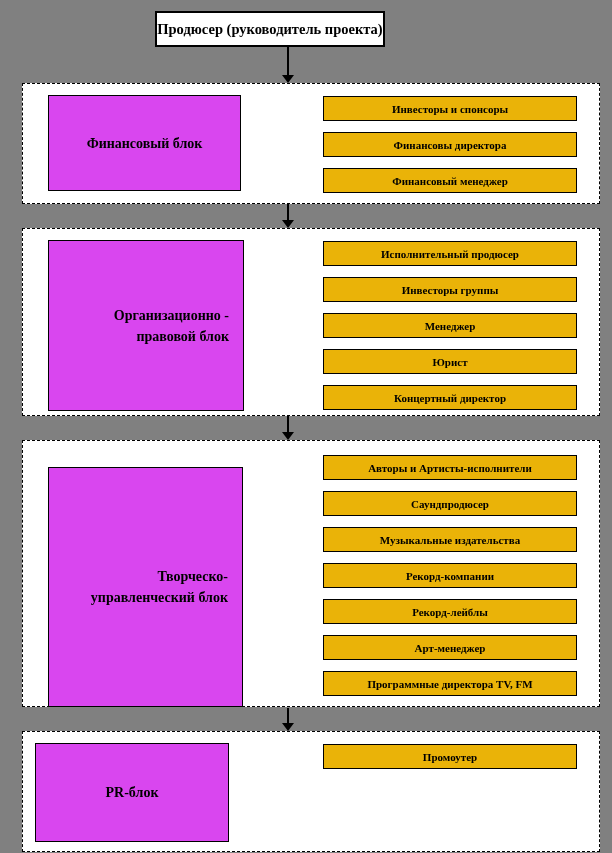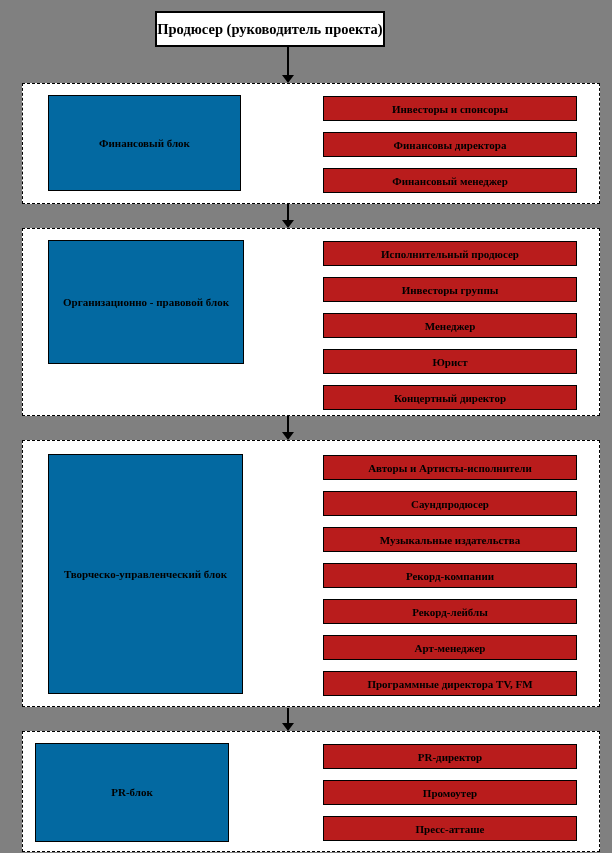--- a/index.html
+++ b/index.html
@@ -27,35 +27,35 @@
   #arrow-3{top:708px;height:23px;}
   .section{
     position:absolute;left:22px;width:578px;
     background:#fff;border:1px dashed #000;box-sizing:border-box;
   }
   #section-0{top:83px;height:121px;}
   #section-1{top:228px;height:188px;}
   #section-2{top:440px;height:267px;}
   #section-3{top:731px;height:121px;}
   .left-box{
-    position:absolute;background:#0369a1;border:1px solid #000;box-sizing:border-box;
+    position:absolute;background:#d946ef;border:1px solid #000;box-sizing:border-box;
     display:flex;align-items:center;justify-content:center;
-    text-align:right;font-size:11px;line-height:1.5;padding:0 14px;
+    text-align:right;font-size:14px;line-height:1.5;padding:0 14px;
   }
   #section-0 .left-box{left:25px;top:11px;width:193px;height:96px;}
-  #section-1 .left-box{left:25px;top:11px;width:196px;height:124px;}
-  #section-2 .left-box{left:25px;top:13px;width:195px;height:240px;}
+  #section-1 .left-box{left:25px;top:11px;width:196px;height:171px;}
+  #section-2 .left-box{left:25px;top:26px;width:195px;height:240px;}
   #section-3 .left-box{left:12px;top:11px;width:194px;height:99px;}
   .items{
     position:absolute;left:300px;top:12px;width:254px;
     display:flex;flex-direction:column;gap:11px;
   }
   #section-2 .items{top:14px;}
   .item{
-    height:25px;border:1px solid #000;box-sizing:border-box;background:#b91c1c;
+    height:25px;border:1px solid #000;box-sizing:border-box;background:#eab308;
     display:flex;align-items:center;justify-content:center;
     font-size:11px;text-align:center;
   }
 </style>
 </head>
 <body>
 
 <div class="producer-box">
   <span>Продюсер (руководитель проекта)</span>
 </div>
@@ -114,17 +114,15 @@
     <div class="item">Арт-менеджер</div>
     <div class="item">Программные директора TV, FM</div>
   </div>
 </div>
 
 <div class="section" id="section-3">
   <div class="left-box">
     <span>PR-блок</span>
   </div>
   <div class="items">
-    <div class="item">PR-директор</div>
     <div class="item">Промоутер</div>
-    <div class="item">Пресс-атташе</div>
   </div>
 </div>
 
 </body></html>

